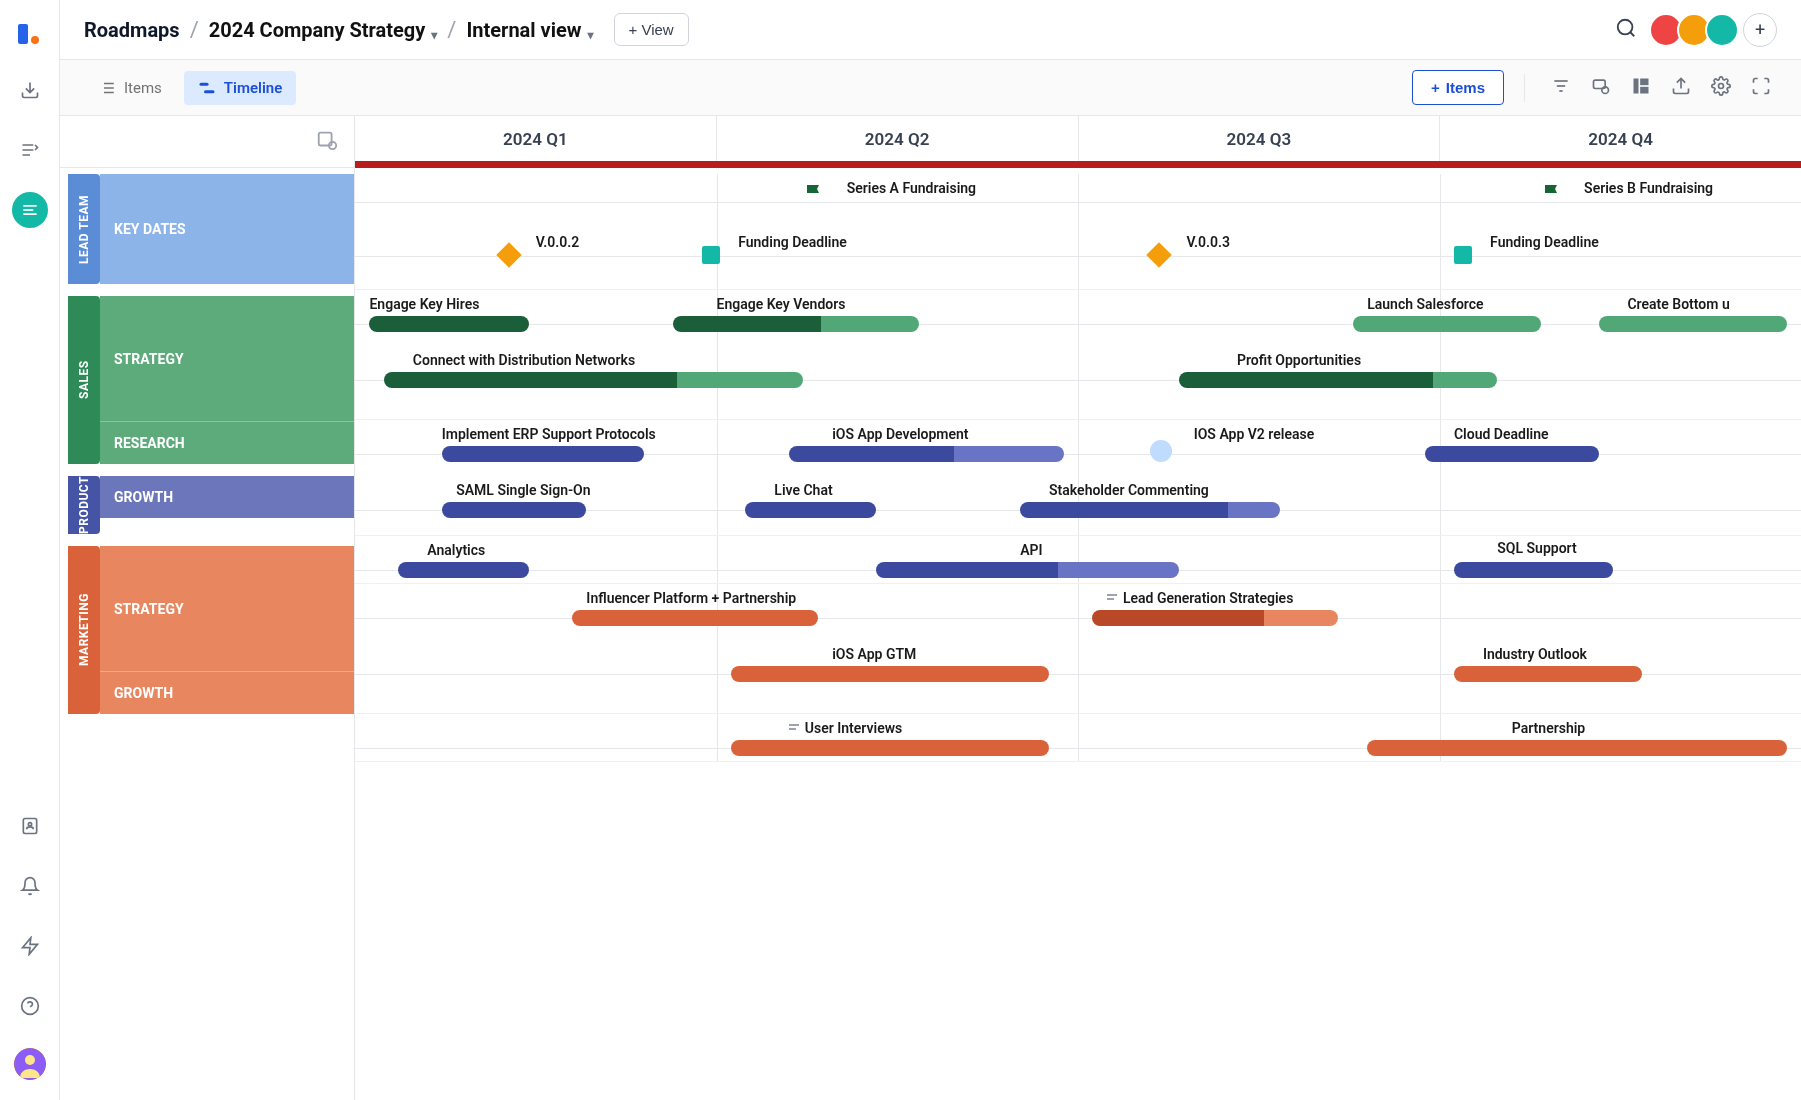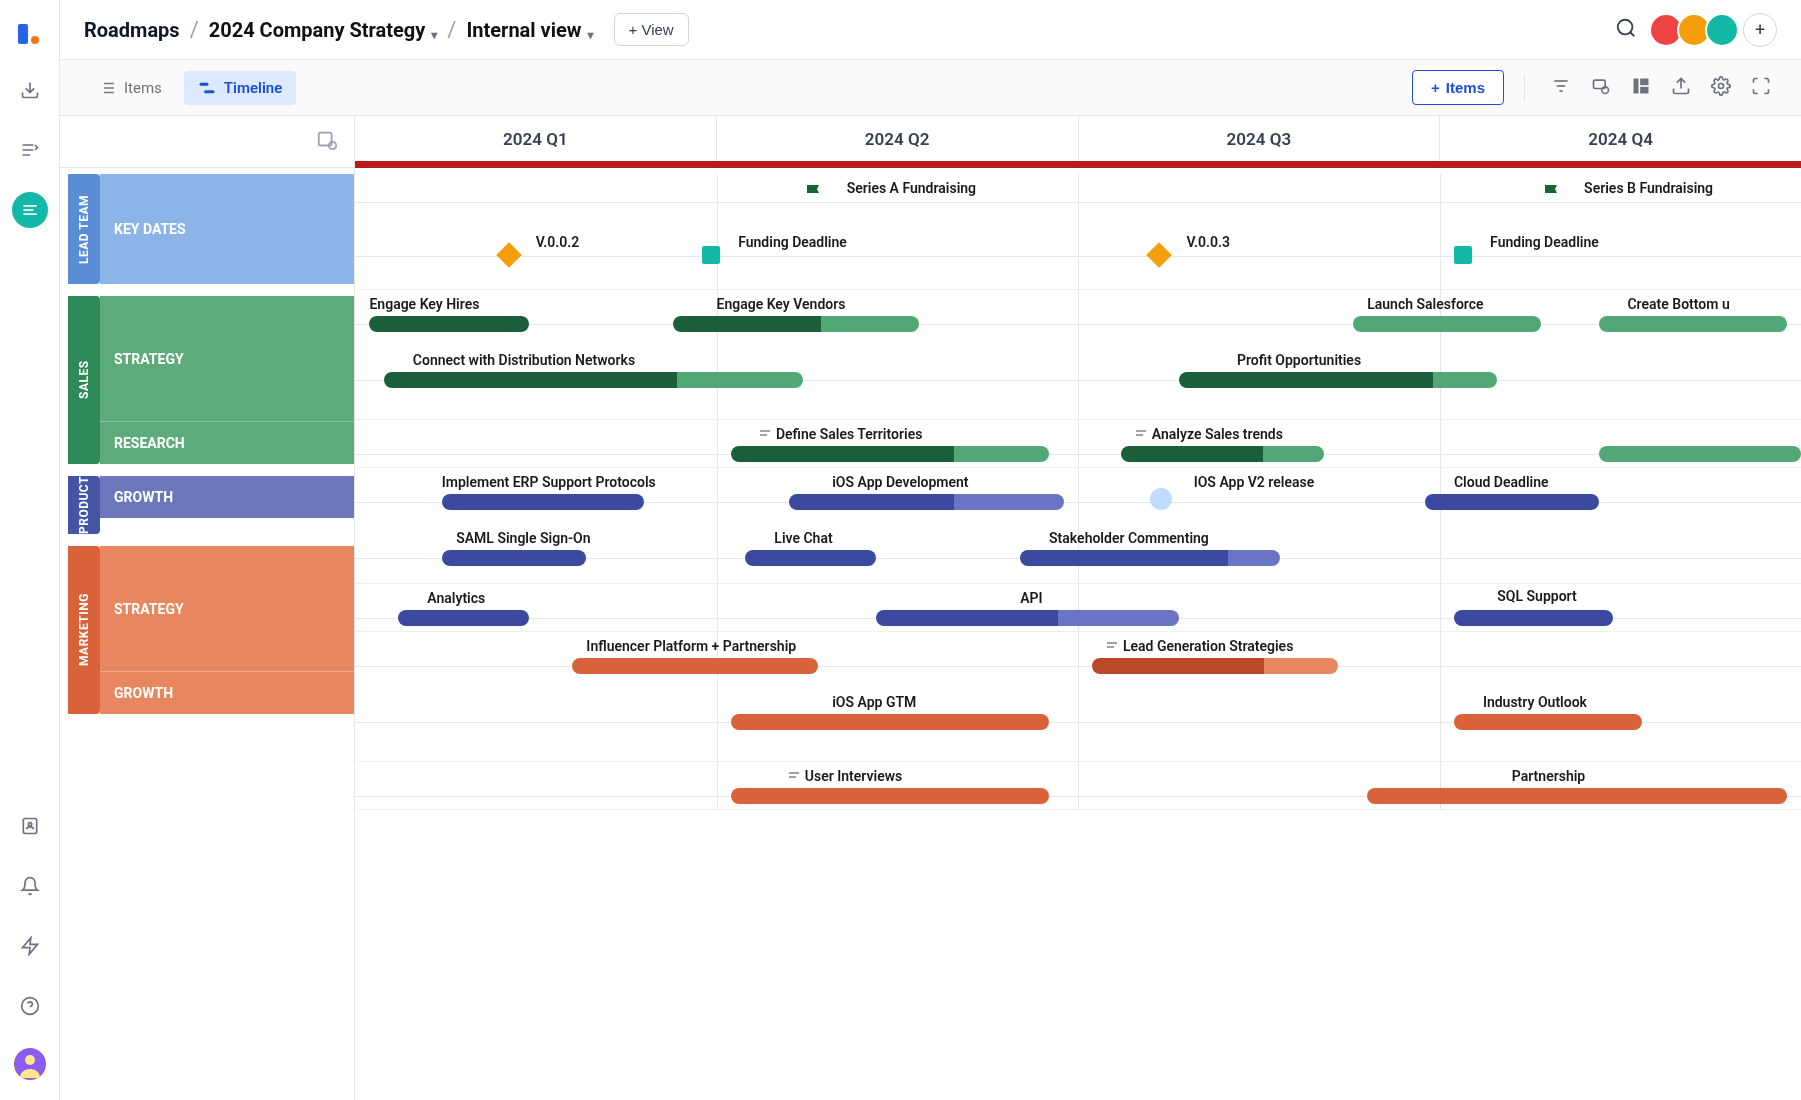--- a/index.html
+++ b/index.html
@@ -311,28 +311,20 @@
             <div class="bar" style="left:69%;top:26px;width:13%;background:#51a776"></div>
             <span class="bar-label" style="left:88%;top:6px">Create Bottom u</span>
             <div class="bar" style="left:86%;top:26px;width:13%;background:#51a776"></div>
 
             <span class="bar-label" style="left:4%;top:62px">Connect with Distribution Networks</span>
             <div class="bar" style="left:2%;top:82px;width:29%;background:linear-gradient(90deg,#1b5e3a 70%,#51a776 70%)"></div>
             <span class="bar-label" style="left:61%;top:62px">Profit Opportunities</span>
             <div class="bar" style="left:57%;top:82px;width:22%;background:linear-gradient(90deg,#1b5e3a 80%,#51a776 80%)"></div>
           </div>
 
-          <div class="track" style="height:48px">
-            <div class="hline" style="top:34px"></div>
-            <span class="bar-label" style="left:28%;top:6px"><span class="sub-icon"></span><span>Define Sales Territories</span></span>
-            <div class="bar" style="left:26%;top:26px;width:22%;background:linear-gradient(90deg,#1b5e3a 70%,#51a776 70%)"></div>
-            <span class="bar-label" style="left:54%;top:6px"><span class="sub-icon"></span><span>Analyze Sales trends</span></span>
-            <div class="bar" style="left:53%;top:26px;width:14%;background:linear-gradient(90deg,#1b5e3a 70%,#51a776 70%)"></div>
-            <div class="bar" style="left:86%;top:26px;width:14%;background:#51a776"></div>
-          </div>
 
           <div class="track" style="height:116px">
             <div class="hline" style="top:34px"></div>
             <div class="hline" style="top:90px"></div>
             <span class="bar-label" style="left:6%;top:6px">Implement ERP Support Protocols</span>
             <div class="bar" style="left:6%;top:26px;width:14%;background:#3b4a9e"></div>
             <span class="bar-label" style="left:33%;top:6px">iOS App Development</span>
             <div class="bar" style="left:30%;top:26px;width:19%;background:linear-gradient(90deg,#3b4a9e 60%,#6975c4 60%)"></div>
             <div class="dot" style="left:55%;top:20px"></div>
             <span class="bar-label" style="left:58%;top:6px">IOS App V2 release</span>

